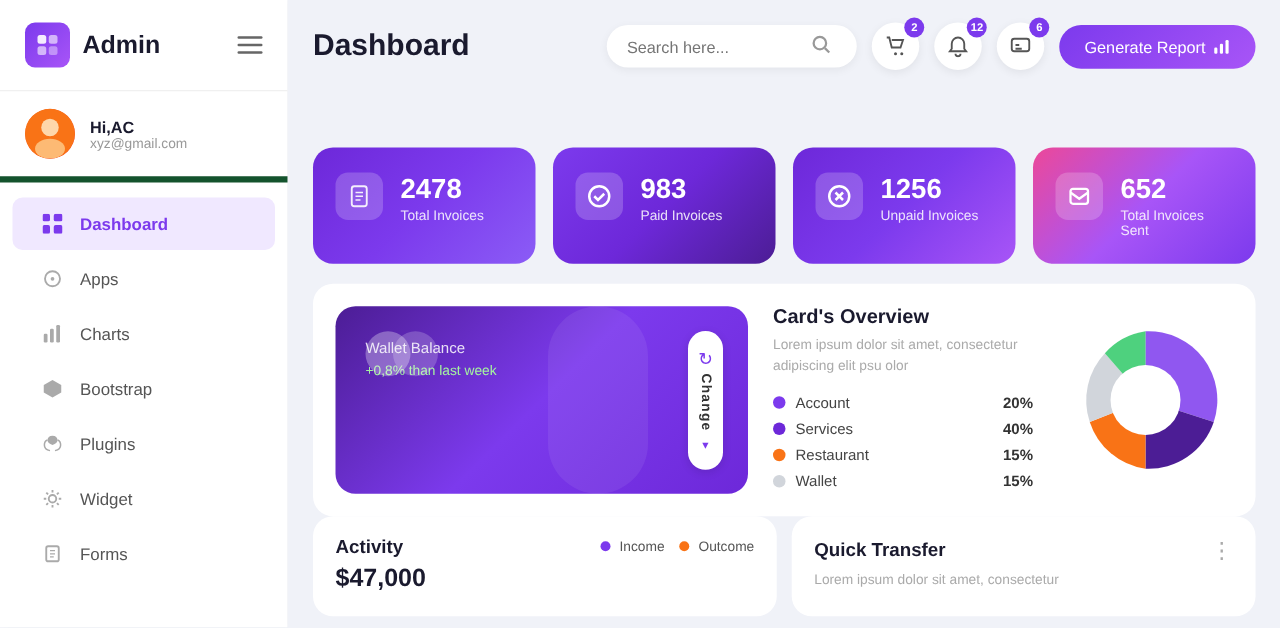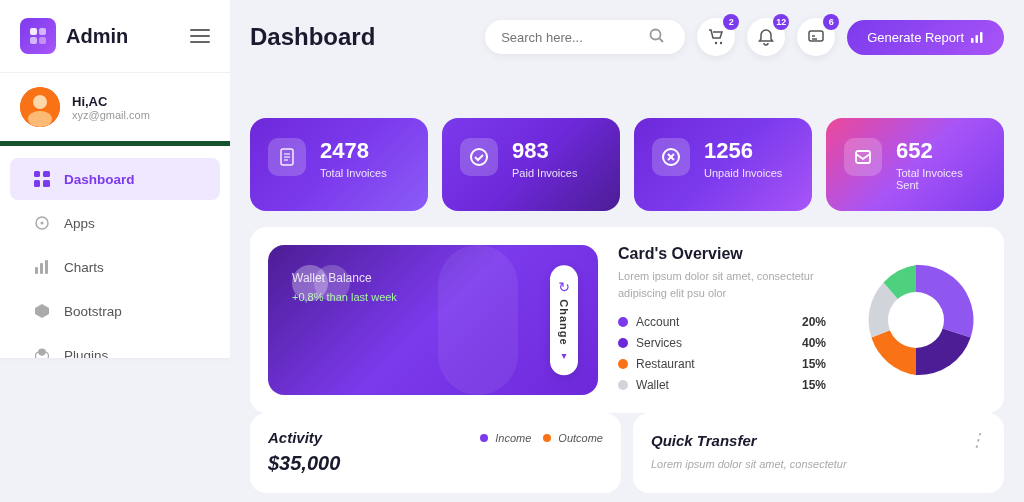--- a/index.html
+++ b/index.html
@@ -10,21 +10,21 @@
       height: 502px;
       overflow: hidden;
       display: flex;
     }
 
     
     .sidebar {
       width: 230px;
       min-width: 230px;
       background: #fff;
-      height: 358px;
+      height: 502px;
       display: flex;
       flex-direction: column;
       padding: 0;
       box-shadow: 2px 0 8px rgba(0,0,0,0.05);
     }
     .sidebar-header {
       display: flex;
       align-items: center;
       padding: 18px 20px;
       gap: 10px;
@@ -464,21 +464,20 @@
     .three-dots {
       color: #aaa;
       font-size: 18px;
       cursor: pointer;
     }
 
     .bottom-cards {
       display: grid;
       grid-template-columns: 1fr 1fr;
       gap: 12px;
-      font-style: italic;
     }
   </style>
 </head>
 <body>
 
 <div class="sidebar">
   <div class="sidebar-header">
     <div class="logo-icon">
       <svg width="20" height="20" viewBox="0 0 20 20" fill="none">
         <rect x="2" y="2" width="7" height="7" rx="2" fill="white" opacity="0.9"></rect>
@@ -770,21 +769,21 @@
           <span>
             <span class="legend-dot-sm" style="background:#7c3aed"></span>
             <span>Income</span>
           </span>
           <span>
             <span class="legend-dot-sm" style="background:#f97316"></span>
             <span>Outcome</span>
           </span>
         </div>
       </div>
-      <div class="activity-value">$35,000</div>
+      <div class="activity-value">$47,000</div>
     </div>
 
     <div class="quick-transfer-section">
       <div class="section-header">
         <span class="section-title">Quick Transfer</span>
         <span class="three-dots">⋮</span>
       </div>
       <div class="quick-desc">Lorem ipsum dolor sit amet, consectetur</div>
     </div>
   </div>

